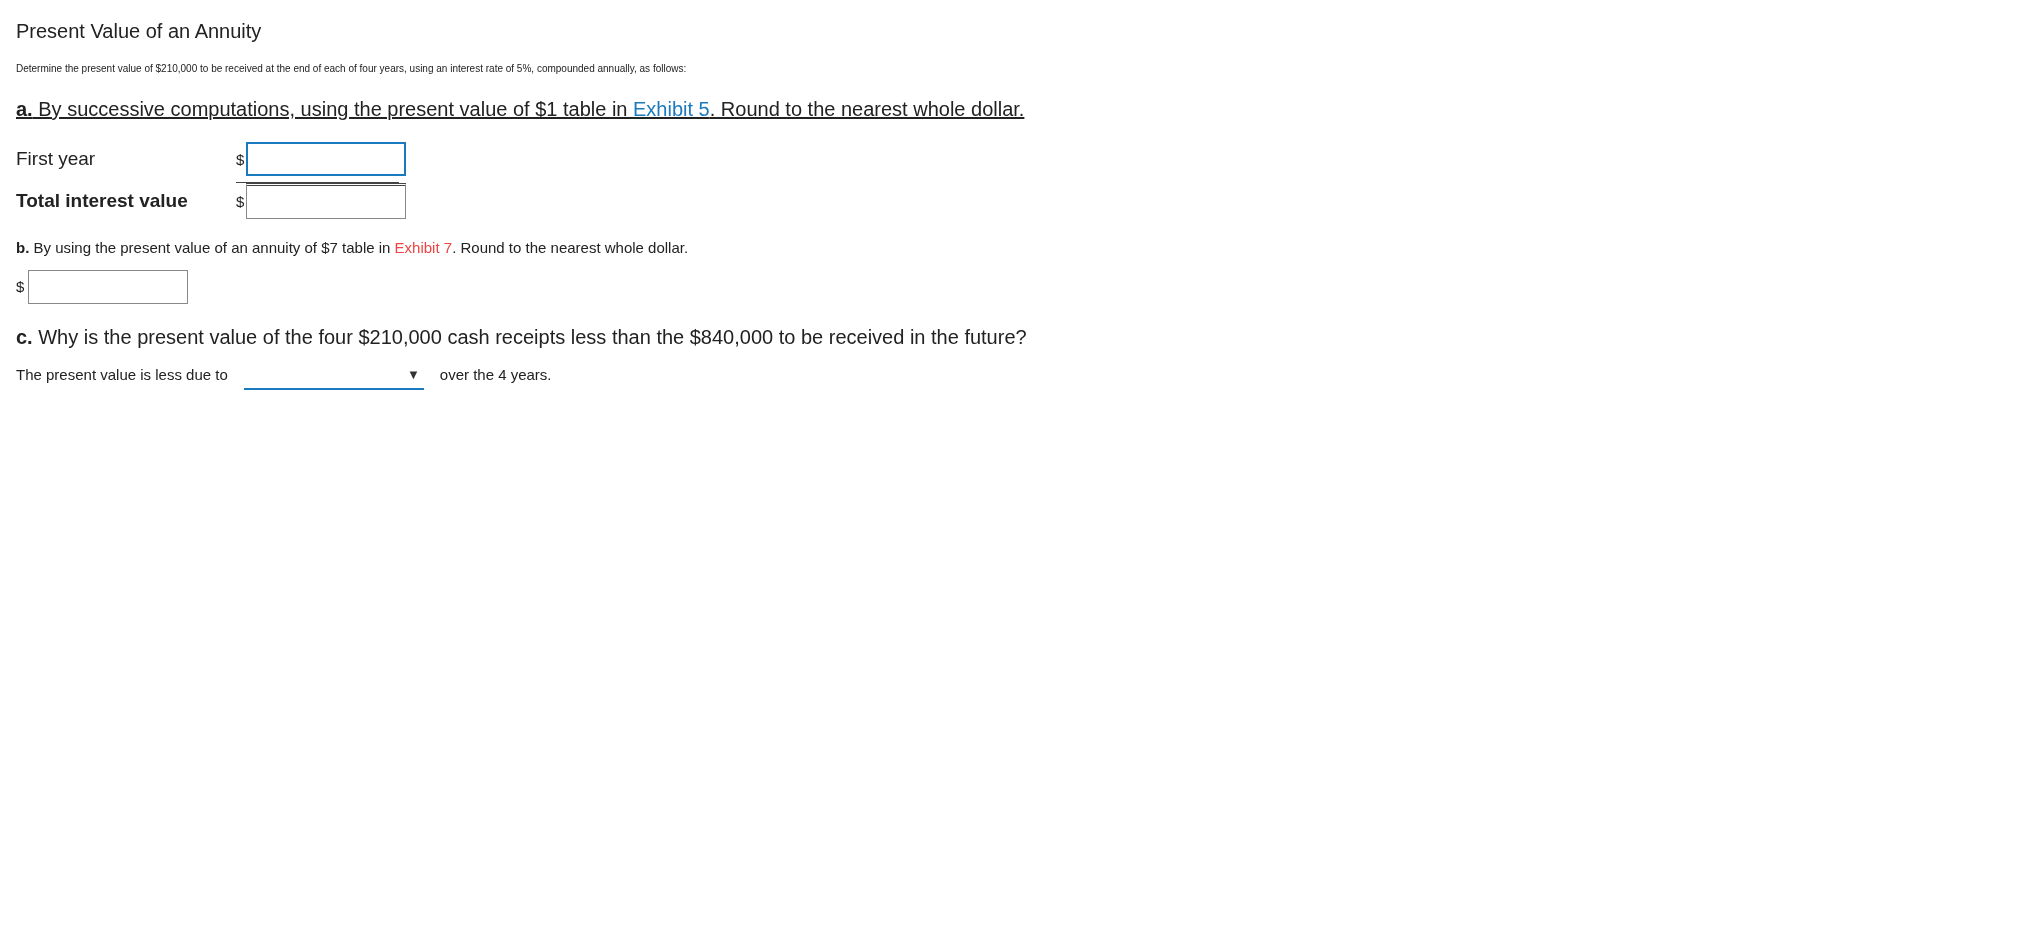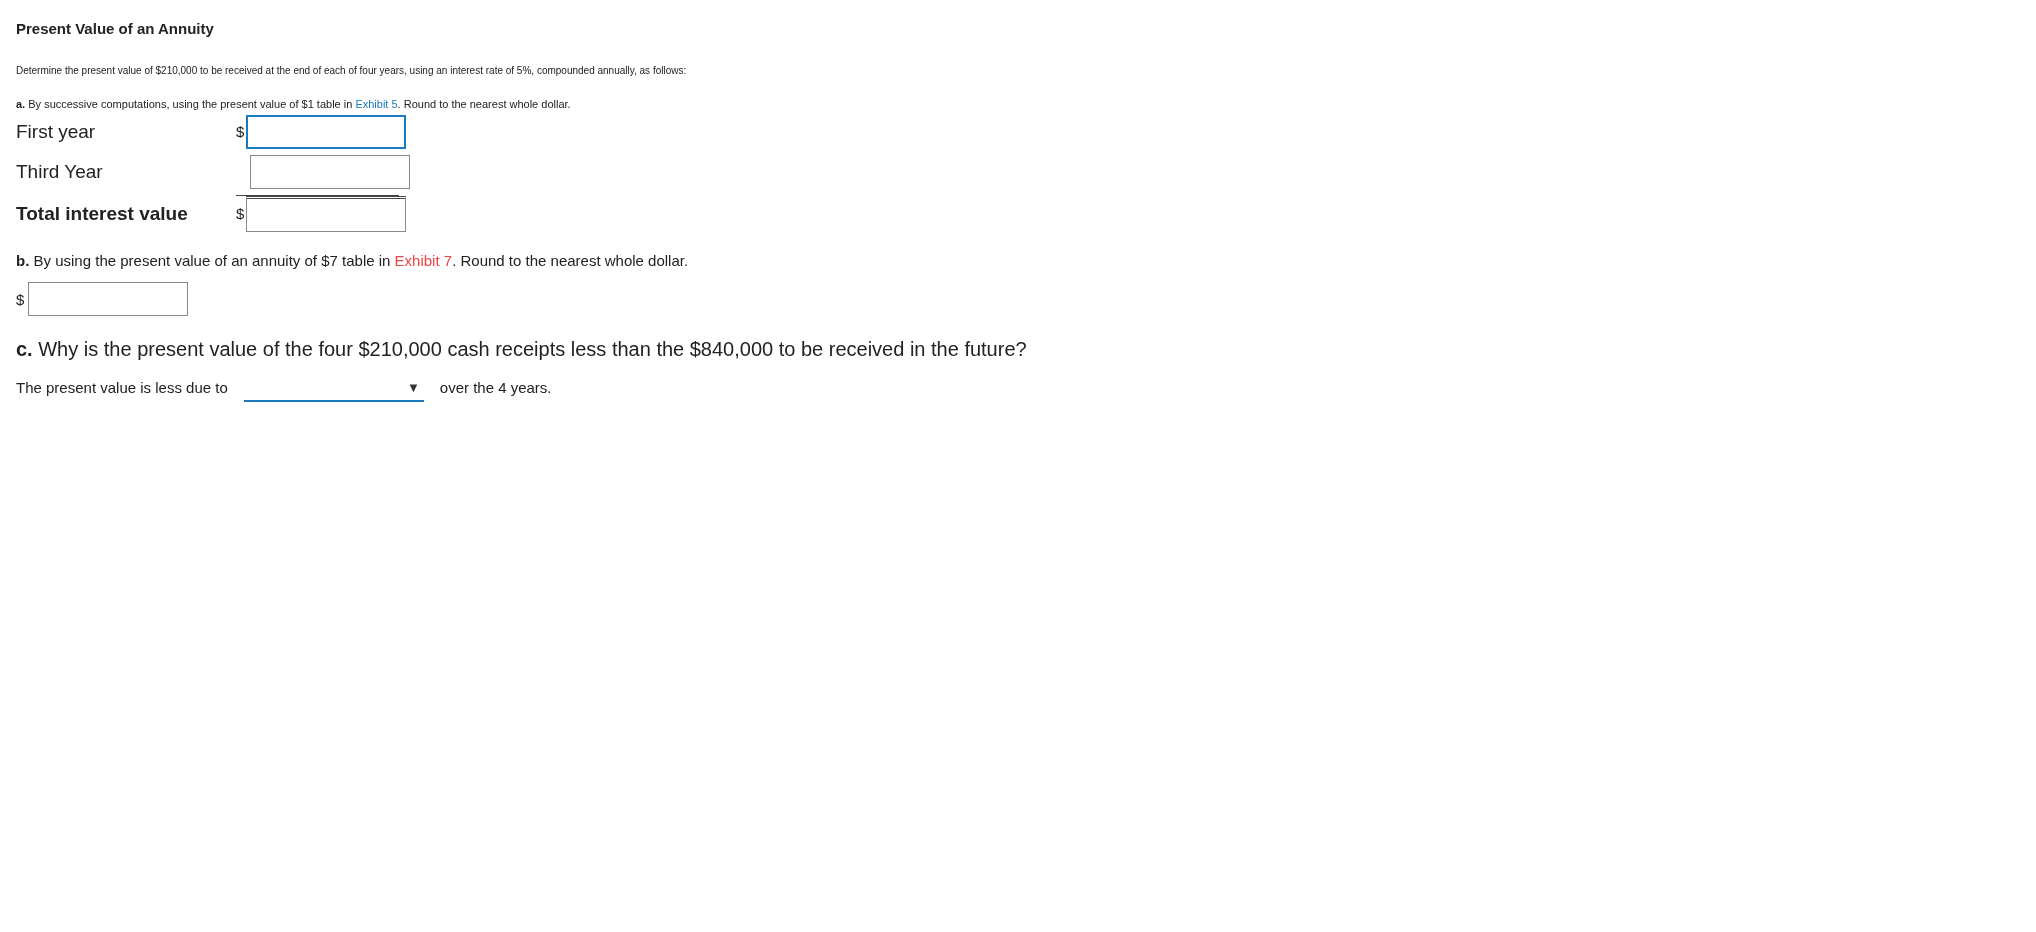--- a/index.html
+++ b/index.html
@@ -8,33 +8,33 @@
       box-sizing: border-box;
     }
     body {
       background: #ffffff;
       font-family: Arial, sans-serif;
       font-size: 15px;
       color: #222;
       padding: 20px 16px;
     }
     .page-title {
-      font-size: 15px;
-      margin-bottom: 26px;
-      font-weight: bold;
+      font-size: 20px;
+      margin-bottom: 18px;
     }
     .description {
       font-size: 10px;
       margin-bottom: 18px;
       line-height: 1.5;
     }
     .section-a-label {
-      font-size: 11px;
-      margin-bottom: 2px;
-      line-height: 1.5;
+      font-size: 20px;
+      margin-bottom: 18px;
+      line-height: 1.5;
+      text-decoration: underline;
     }
     .section-a-label a {
       color: #1a7abf;
       text-decoration: none;
     }
     .section-b-label {
       font-size: 15px;
       margin-bottom: 10px;
       line-height: 1.5;
     }
@@ -168,24 +168,20 @@
 
 <div class="table-section">
 
   <div class="row">
     <div class="row-label">First year</div>
     <span class="row-prefix">$</span>
     <input class="input-field active" type="text" value="" style="">
   </div>
 
 
-  <div class="row">
-    <div class="row-label">Third Year</div>
-    <input class="input-field" type="text" value="" style="margin-left: 14px;">
-  </div>
 
 
   <div class="separator-line"></div>
 
   <div class="total-row" style="border-top:none; margin-top:0;">
     <div class="row-label bold-label">Total interest value</div>
     <span class="row-prefix">$</span>
     <input class="total-field" type="text" value="" style="">
   </div>
 </div>

